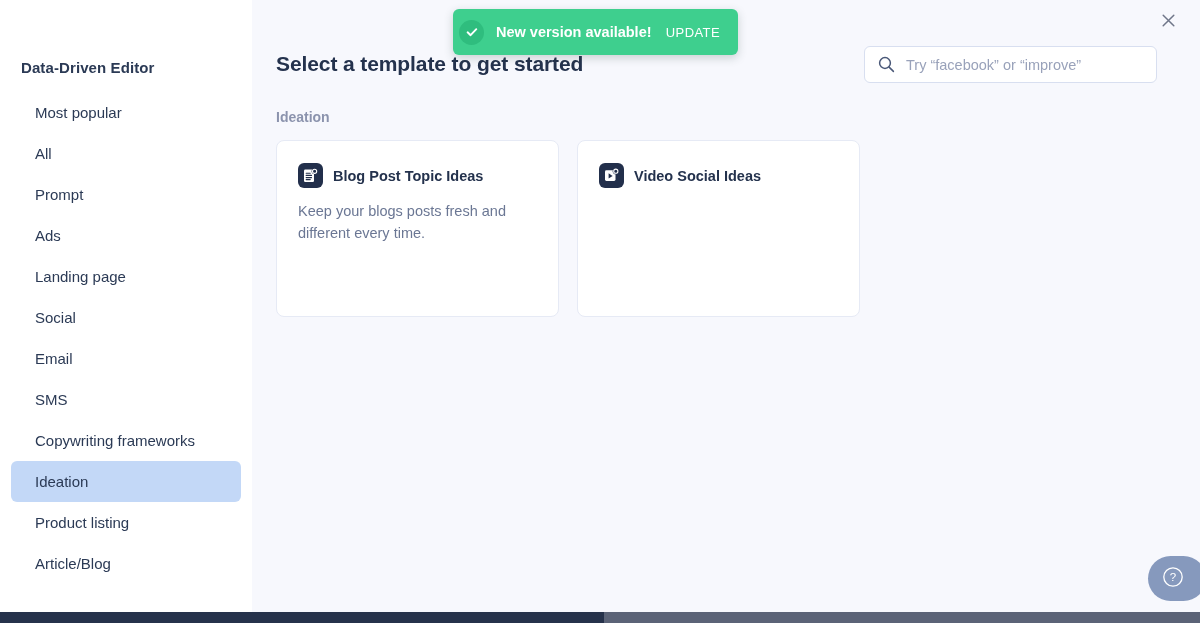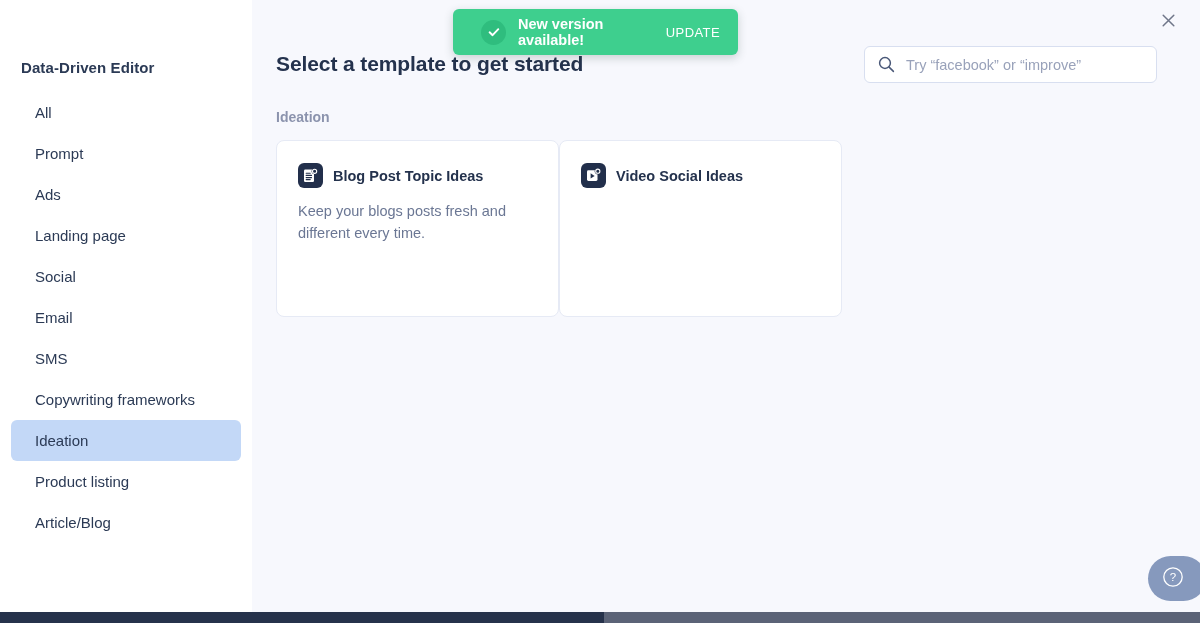--- a/index.html
+++ b/index.html
@@ -181,20 +181,21 @@
     font-size: 14px;
     font-weight: bold;
     color: #8b93ad;
   }
 
   .cards {
     position: absolute;
     left: 24px;
     top: 140px;
     display: flex;
+    gap: 18px;
   }
 
   .card {
     width: 283px;
     height: 177px;
     background: #ffffff;
     border: 1px solid #e6eaf5;
     border-radius: 8px;
     padding: 22px 21px 0 21px;
     cursor: pointer;
@@ -236,21 +237,21 @@
   .toast {
     position: absolute;
     left: 453px;
     top: 9px;
     width: 285px;
     height: 46px;
     background: #3ecf8e;
     border-radius: 6px;
     display: flex;
     align-items: center;
-    padding: 0 18px 0 28px;
+    padding: 0 18px 0 6px;
     box-shadow: 0 3px 10px rgba(40,70,60,0.22);
     z-index: 40;
   }
   .toast-check {
     width: 25px;
     height: 25px;
     flex: 0 0 25px;
     border-radius: 50%;
     background: #2fbd7e;
     display: flex;
@@ -311,20 +312,23 @@
   }
 </style>
 </head>
 <body>
 
 <div class="app">
 
   <nav class="sidebar">
     <div class="sidebar-title">Data-Driven Editor</div>
     <ul class="nav-list" id="nav-list">
+        <li class="nav-item">
+          <span>Most popular</span>
+        </li>
         <li class="nav-item">
           <span>All</span>
         </li>
         <li class="nav-item">
           <span>Prompt</span>
         </li>
         <li class="nav-item">
           <span>Ads</span>
         </li>
         <li class="nav-item">

